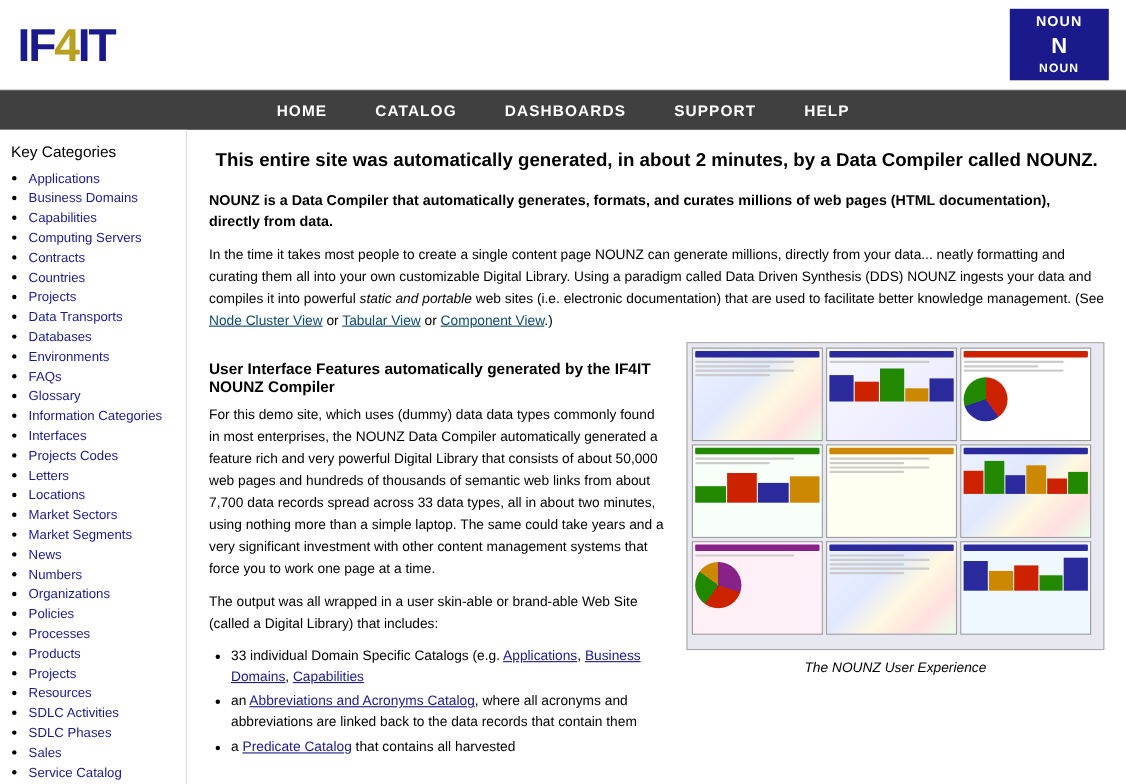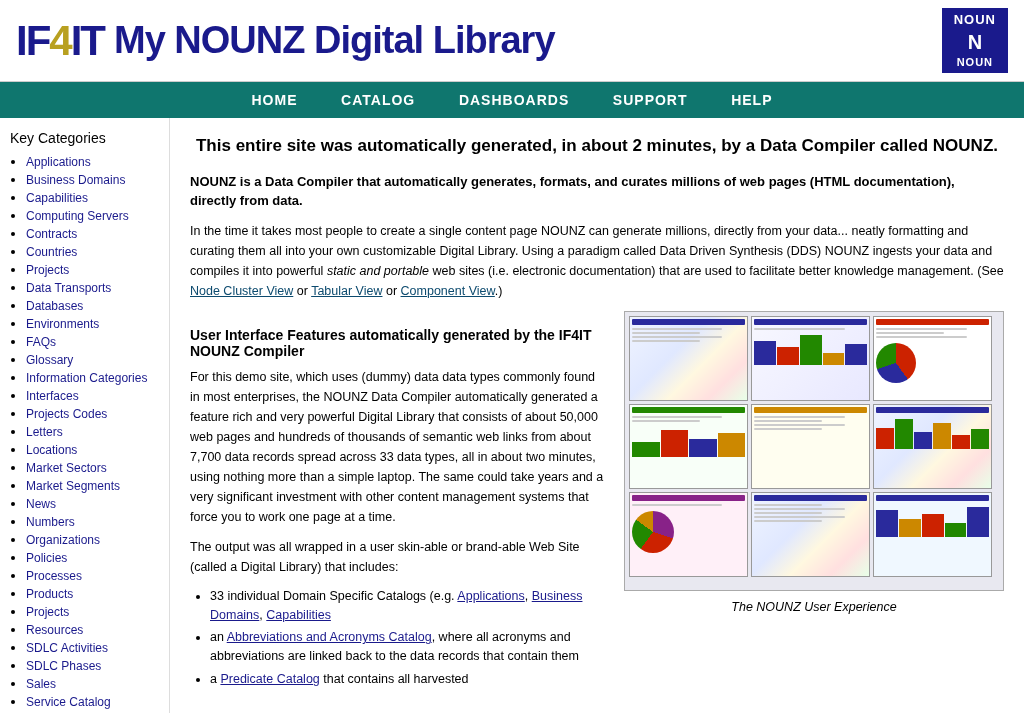--- a/index.html
+++ b/index.html
@@ -33,33 +33,33 @@
       font-weight: 900;
       color: #1a1a8c;
       letter-spacing: -1px;
     }
     #noun-badge {
       display: flex;
       flex-direction: column;
       align-items: center;
       background: #1a1a8c;
       color: #fff;
-      padding: 4px 12px;
+      padding: 4px 24px;
       font-size: 11px;
       font-weight: bold;
       line-height: 1.3;
       text-align: right;
     }
     #noun-badge .noun-top { font-size: 13px; font-weight: 900; letter-spacing: 1px; }
     #noun-badge .noun-n { font-size: 20px; font-weight: 900; }
     #noun-badge .noun-bottom { font-size: 11px; letter-spacing: 1px; }
 
     
     #navbar {
-      background: #0f766e;
+      background: #404040;
       padding: 10px 0;
       text-align: center;
     }
     #navbar a {
       color: #fff;
       text-decoration: none;
       font-size: 14px;
       font-weight: bold;
       letter-spacing: 1px;
       margin: 0 20px;
@@ -232,21 +232,20 @@
     }
   </style>
 </head>
 <body>
 
 <div id="header">
   <div id="header-left">
     <div id="logo-text">
       IF<span class="four">4</span>IT
     </div>
-    <div id="site-title">My NOUNZ Digital Library</div>
   </div>
   <div id="noun-badge">
     <span class="noun-top">NOUN</span>
     <span class="noun-n">N</span>
     <span class="noun-bottom">NOUN</span>
   </div>
 </div>
 
 <div id="navbar">
   <a>HOME</a>

